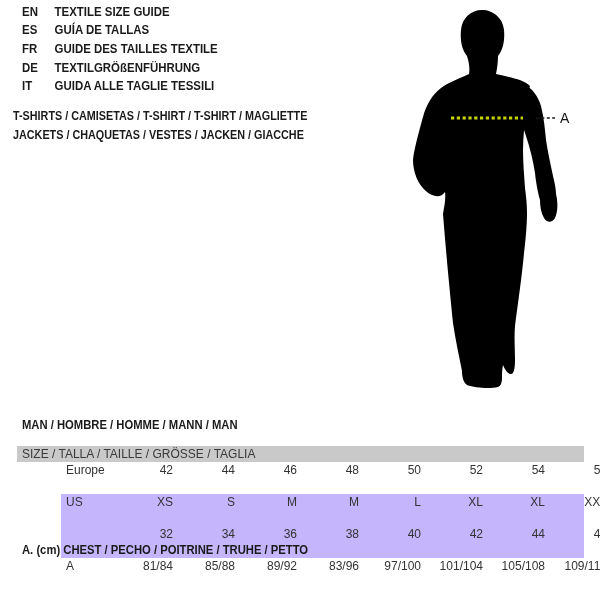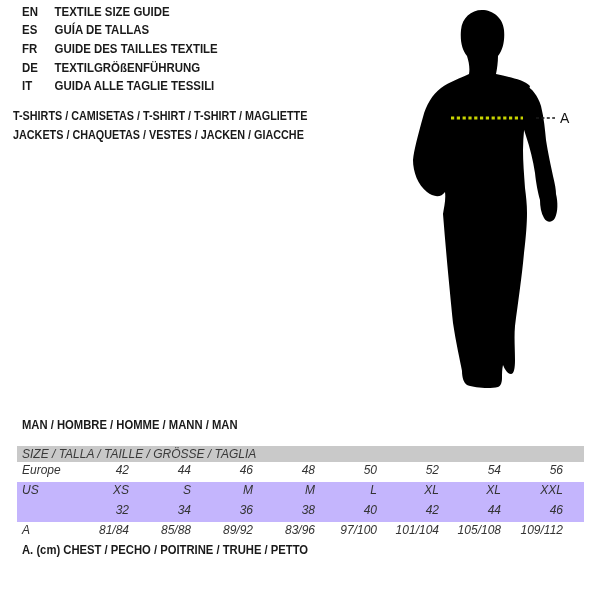--- a/index.html
+++ b/index.html
@@ -15,24 +15,24 @@
   .lang-code{width:37px;flex:0 0 37px;}
   
   .cats{position:absolute;left:13px;top:107px;font-weight:bold;font-size:12px;}
   .cat-line{height:19px;line-height:19px;transform:scaleX(0.9);transform-origin:0 50%;white-space:nowrap;}
   
   .figure-svg{position:absolute;left:405px;top:8px;}
   
   .man-label{position:absolute;left:22px;top:418px;font-size:12.5px;font-weight:bold;
     transform:scaleX(0.9);transform-origin:0 0;white-space:nowrap;}
   
-  .size-table{position:absolute;left:17px;top:446px;width:567px;font-size:12px;font-style:italic;}
+  .size-table{position:absolute;left:17px;top:446px;width:567px;font-size:12px;}
   .t-header{height:16px;line-height:16px;background:#c9c9c9;color:#3a3a3a;padding-left:5px;
     white-space:nowrap;}
-  .t-row{display:grid;grid-template-columns:50px repeat(8,62px);height:20px;line-height:16px;}
+  .t-row{display:grid;grid-template-columns:50px repeat(8,62px);height:32px;line-height:16px;margin-left:44px;}
   .t-row.stripe{background:#c4b5fd;}
   .t-label{padding-left:5px;color:#333;}
   .t-cell{text-align:right;color:#333;}
   
   .footnote{position:absolute;left:22px;top:543px;font-size:12.5px;font-weight:bold;
     transform:scaleX(0.9);transform-origin:0 0;white-space:nowrap;}
 </style>
 </head>
 <body>
 

